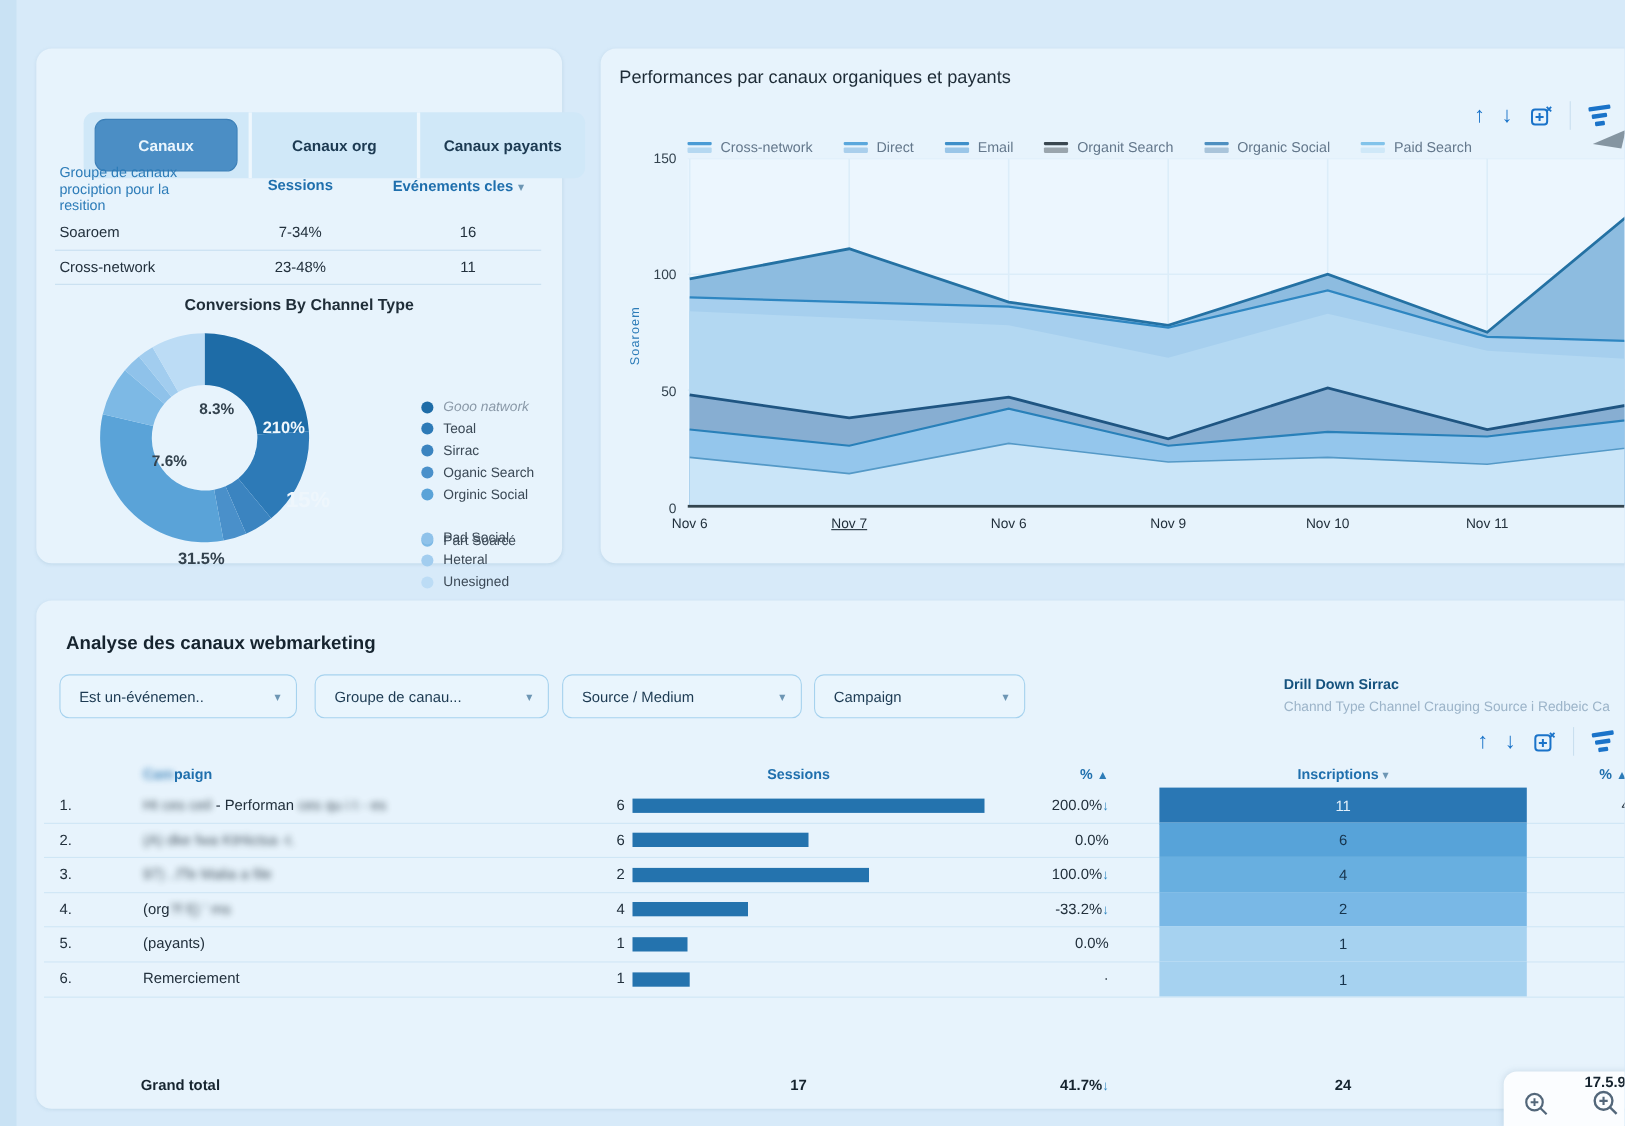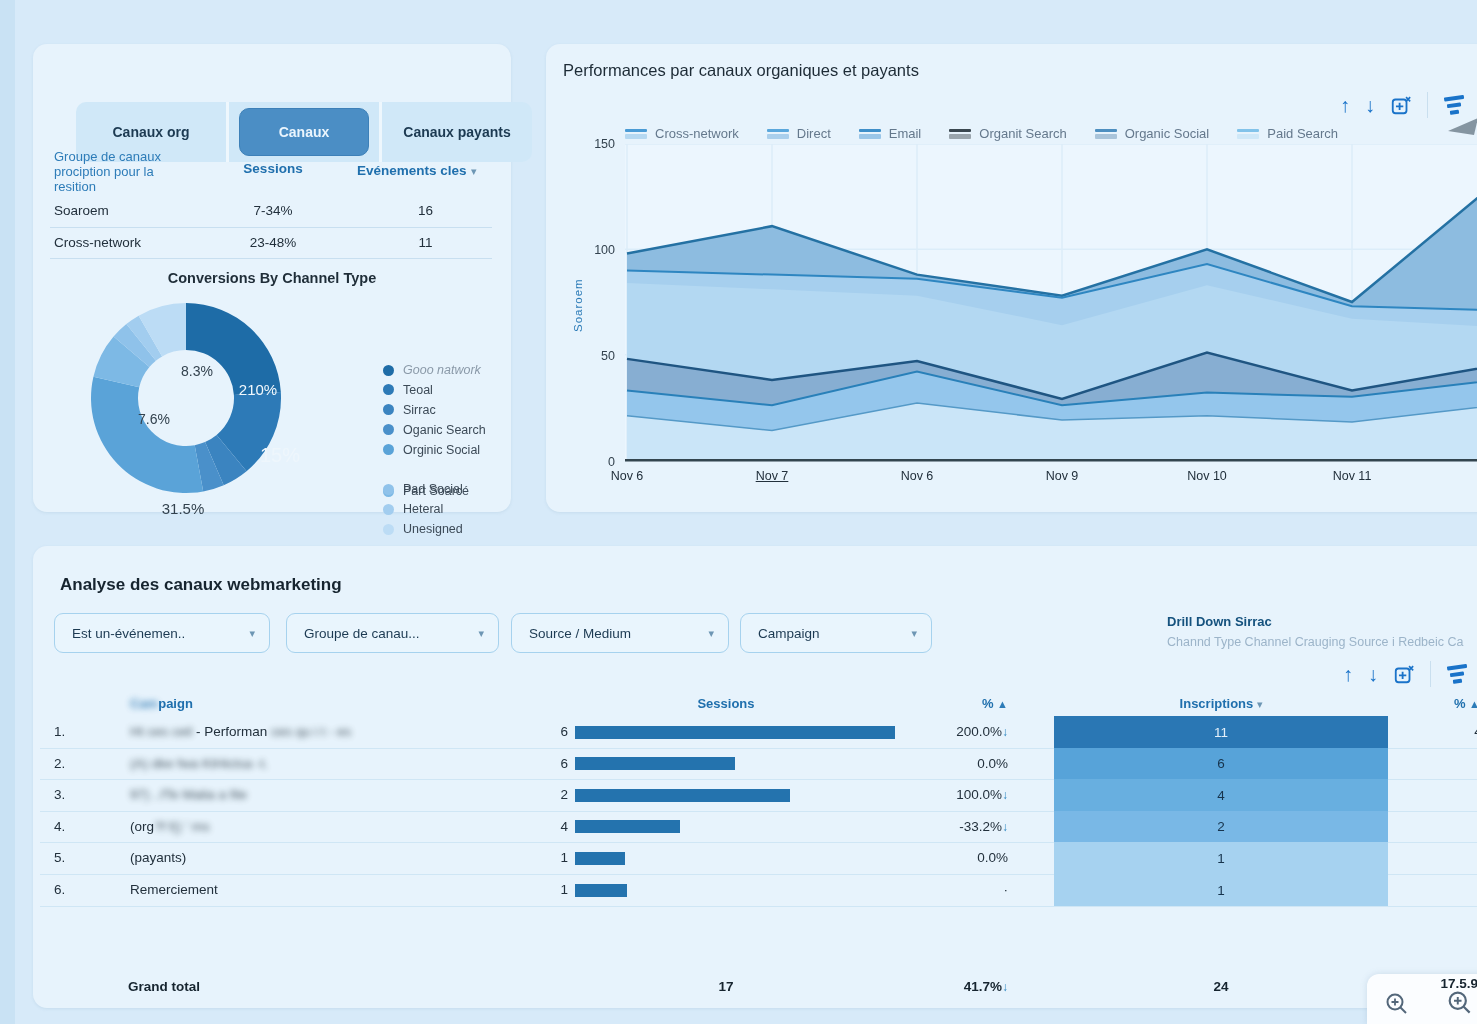--- a/index.html
+++ b/index.html
@@ -9,21 +9,21 @@
   .card{position:absolute;background:#e7f3fc;border-radius:14px;box-shadow:0 1px 3px rgba(120,160,190,.18);}
   .abs{position:absolute;}
   .tabbar{position:absolute;left:43px;top:58px;width:456px;height:60px;background:#d0e8f8;border-radius:10px;display:flex;overflow:hidden;}
   .tab{flex:1;display:flex;align-items:center;justify-content:center;font-size:14px;font-weight:700;color:#1d3platform;color:#1c3platform;}
   .tab{color:#1c3a52;cursor:pointer;border-right:3px solid #eef7fd;}
   .tab:last-child{border-right:none;}
   .tab .pill{display:flex;align-items:center;justify-content:center;width:128px;height:46px;background:#4b8ec5;border:1px solid #3d80b8;border-radius:10px;color:#eaf5fd;font-weight:700;}
   .hdr3{color:#2d7cb8;font-size:13px;line-height:15px;white-space:pre-line;}
   .cellt{color:#22303c;font-size:13.5px;}
   .sep{position:absolute;height:1px;background:#c8dff0;}
-  .donut-label{position:absolute;font-weight:400;transform:translate(-50%,-50%);}
+  .donut-label{position:absolute;font-weight:700;transform:translate(-50%,-50%);}
   .dleg-item{position:absolute;display:flex;align-items:center;gap:9px;height:16px;padding-left:25px;}
   .dleg-dot{width:11px;height:11px;border-radius:50%;flex:none;}
   .dleg-txt{font-size:12.5px;color:#3c4a57;}
   .dleg-txt.italic{font-style:italic;color:#8a99a8;}
   .aleg{position:absolute;left:625px;top:126px;display:flex;gap:28px;align-items:center;}
   .aleg-item{display:flex;align-items:center;gap:8px;}
   .aleg-sw{width:22px;height:10px;display:flex;flex-direction:column;justify-content:space-between;}
   .aleg-sw .l1{height:3.5px;border-radius:1px;}
   .aleg-sw .l2{height:4.5px;border-radius:1px;}
   .aleg-txt{font-size:13px;color:#64788c;}
@@ -49,24 +49,24 @@
   .gt{font-weight:700;font-size:13.5px;color:#16242f;}
   .mag{color:#53677a;}
 </style>
 </head>
 <body>
 
 <div id="app">
 
   <div class="card" style="left:33px;top:44px;width:478px;height:468px;">
     <div class="tabbar">
-      <div class="tab">Canaux org</div>
       <div class="tab">
         <div class="pill">Canaux</div>
       </div>
+      <div class="tab">Canaux org</div>
       <div class="tab">Canaux payants</div>
     </div>
     <div class="abs hdr3" style="left:21px;top:105px;width:185px;">Groupe de canaux
 prociption pour la
 resition</div>
     <div class="abs th" style="left:180px;top:117px;width:120px;text-align:center;font-size:13.5px;">Sessions</div>
     <div class="abs" style="left:324px;top:117px;width:160px;text-align:left;">
       <span class="th" style="font-size:13.5px;">Evénements cles</span>
       <span class="chip-car">▾</span>
     </div>

